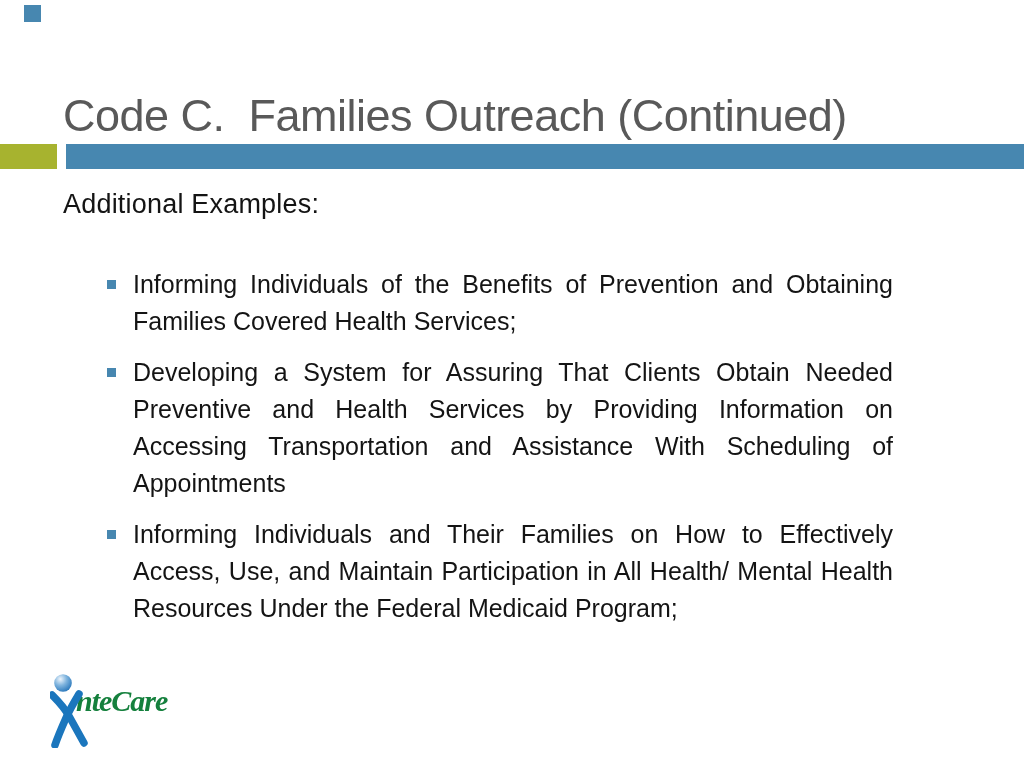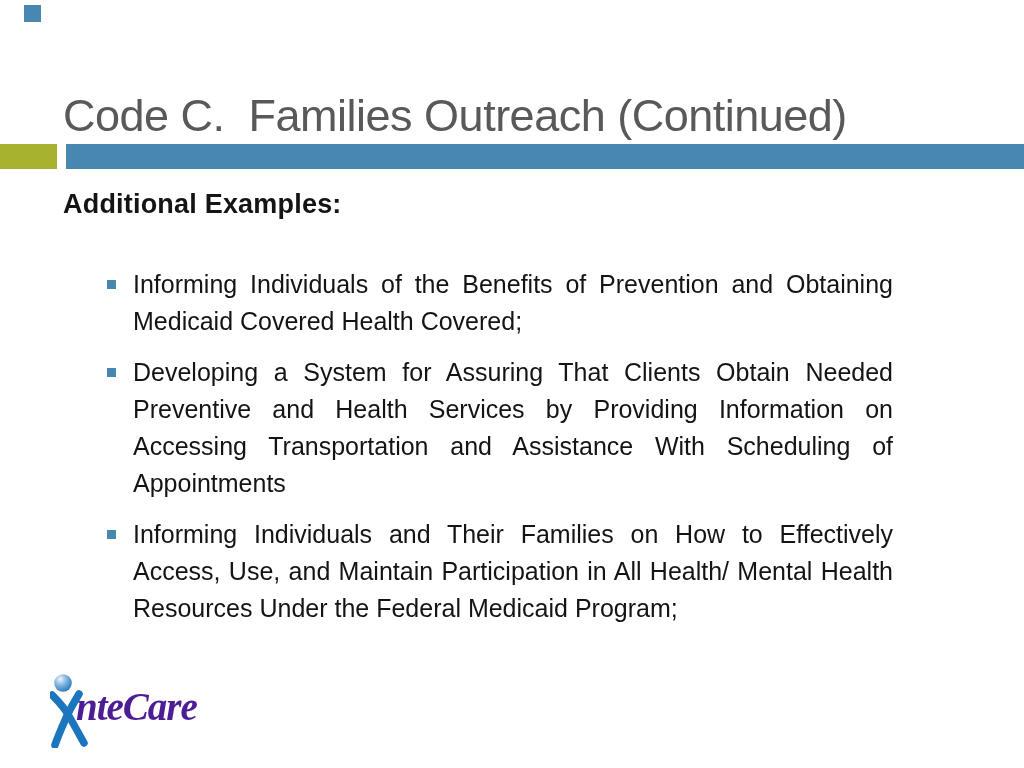--- a/index.html
+++ b/index.html
@@ -47,21 +47,21 @@
     top: 144px;
     width: 958px;
     height: 25px;
     background: #4787b0;
   }
   .subheading {
     position: absolute;
     left: 63px;
     top: 189px;
     font-size: 27px;
-    font-weight: 700;
+    font-weight: 400;
     letter-spacing: 0.2px;
     color: #141414;
   }
   ul.bullets {
     position: absolute;
     left: 107px;
     top: 266px;
     width: 786px;
     margin: 0;
     padding: 0;
@@ -99,23 +99,23 @@
     height: 76px;
     z-index: 2;
   }
   .logo-text {
     position: absolute;
     left: 28px;
     top: 16px;
     font-family: "Liberation Serif", serif;
     font-style: italic;
     font-weight: bold;
-    font-size: 39px;
+    font-size: 30px;
     letter-spacing: -1px;
-    color: #4c1d95;
+    color: #15803d;
     z-index: 1;
     text-align: right;
   }
 </style>
 </head>
 <body>
 
 <div class="slide">
 
   <div class="corner-square"></div>
@@ -123,21 +123,21 @@
   <div class="slide-title">Code C.  Families Outreach (Continued)</div>
 
   <div class="accent-olive"></div>
   <div class="accent-blue"></div>
 
   <div class="subheading">Additional Examples:</div>
 
   <ul class="bullets">
     <li>
       <span class="bullet-marker"></span>
-      <span>Informing Individuals of the Benefits of Prevention and Obtaining Medicaid Covered Health Covered;</span>
+      <span>Informing Individuals of the Benefits of Prevention and Obtaining Families Covered Health Services;</span>
     </li>
     <li>
       <span class="bullet-marker"></span>
       <span>Developing a System for Assuring That Clients Obtain Needed Preventive and Health Services by Providing Information on Accessing Transportation and Assistance With Scheduling of Appointments</span>
     </li>
     <li>
       <span class="bullet-marker"></span>
       <span>Informing Individuals and Their Families on How to Effectively Access, Use, and Maintain Participation in All Health/ Mental Health Resources Under the Federal Medicaid Program;</span>
     </li>
   </ul>

